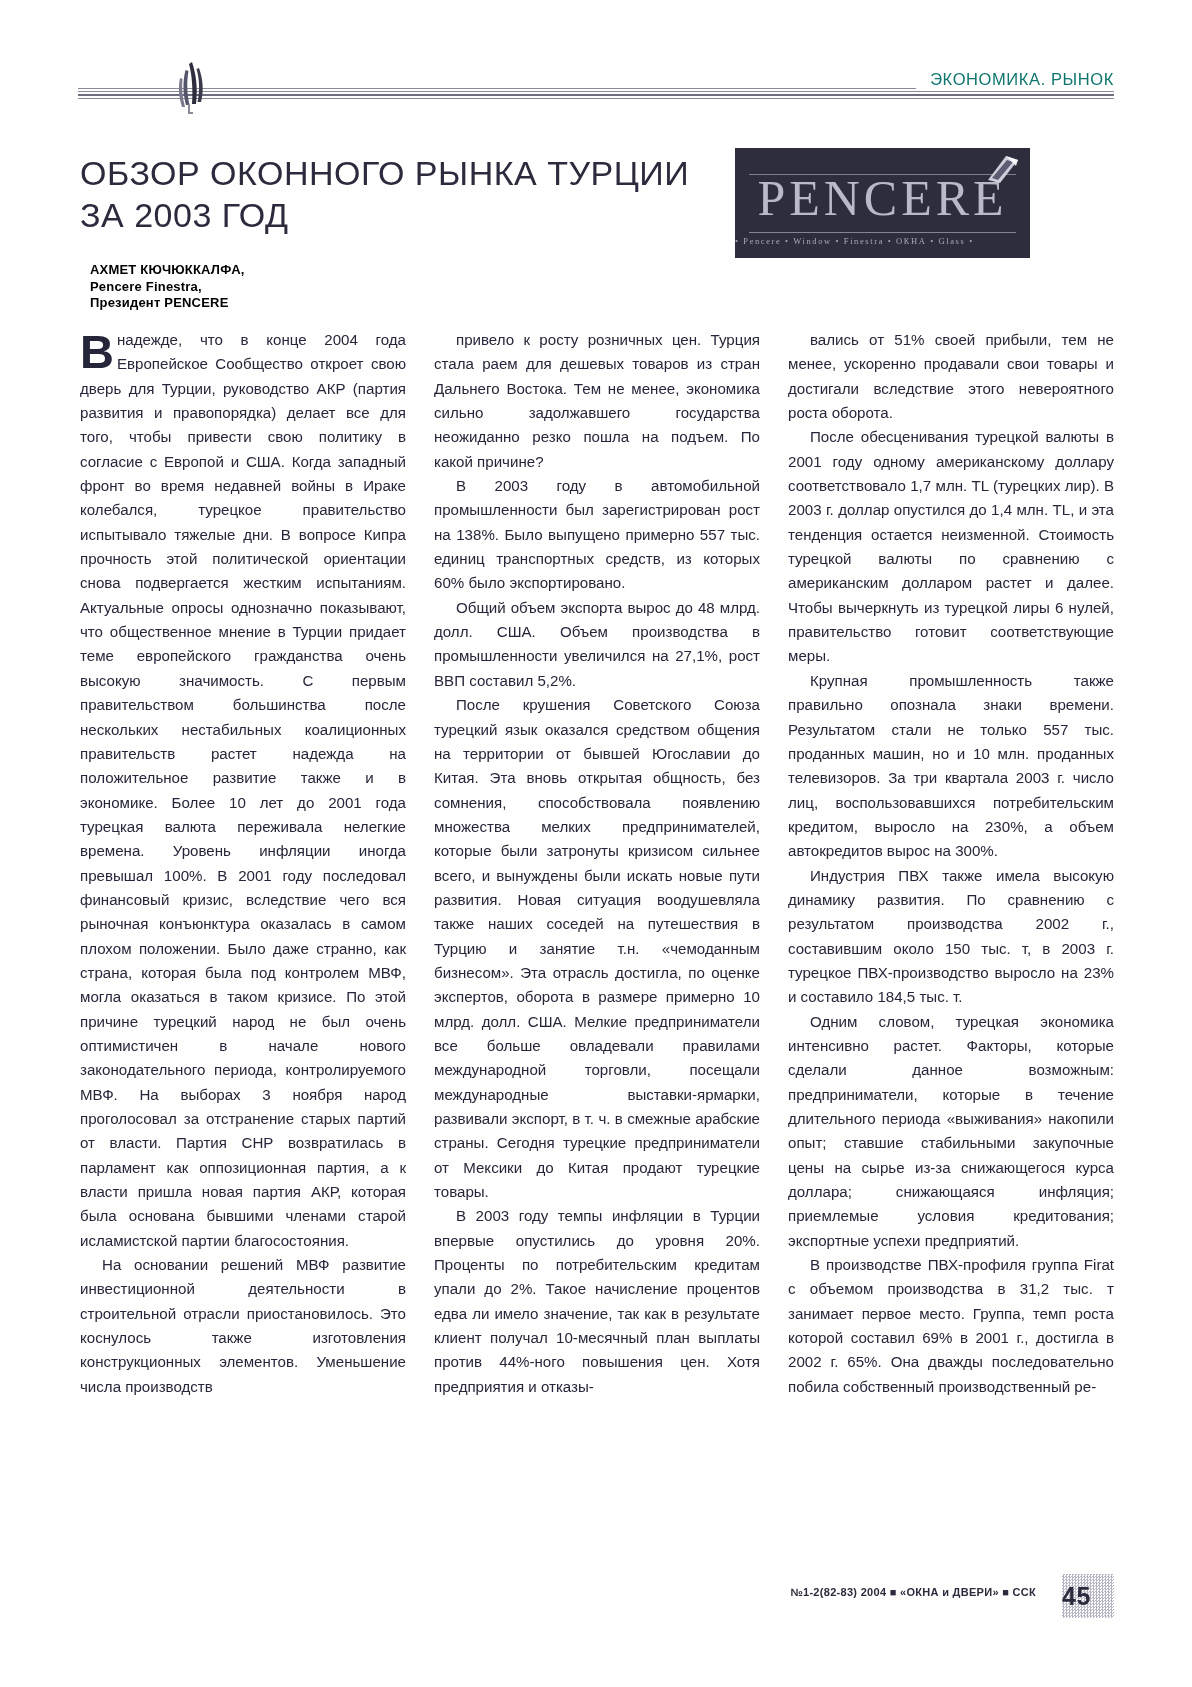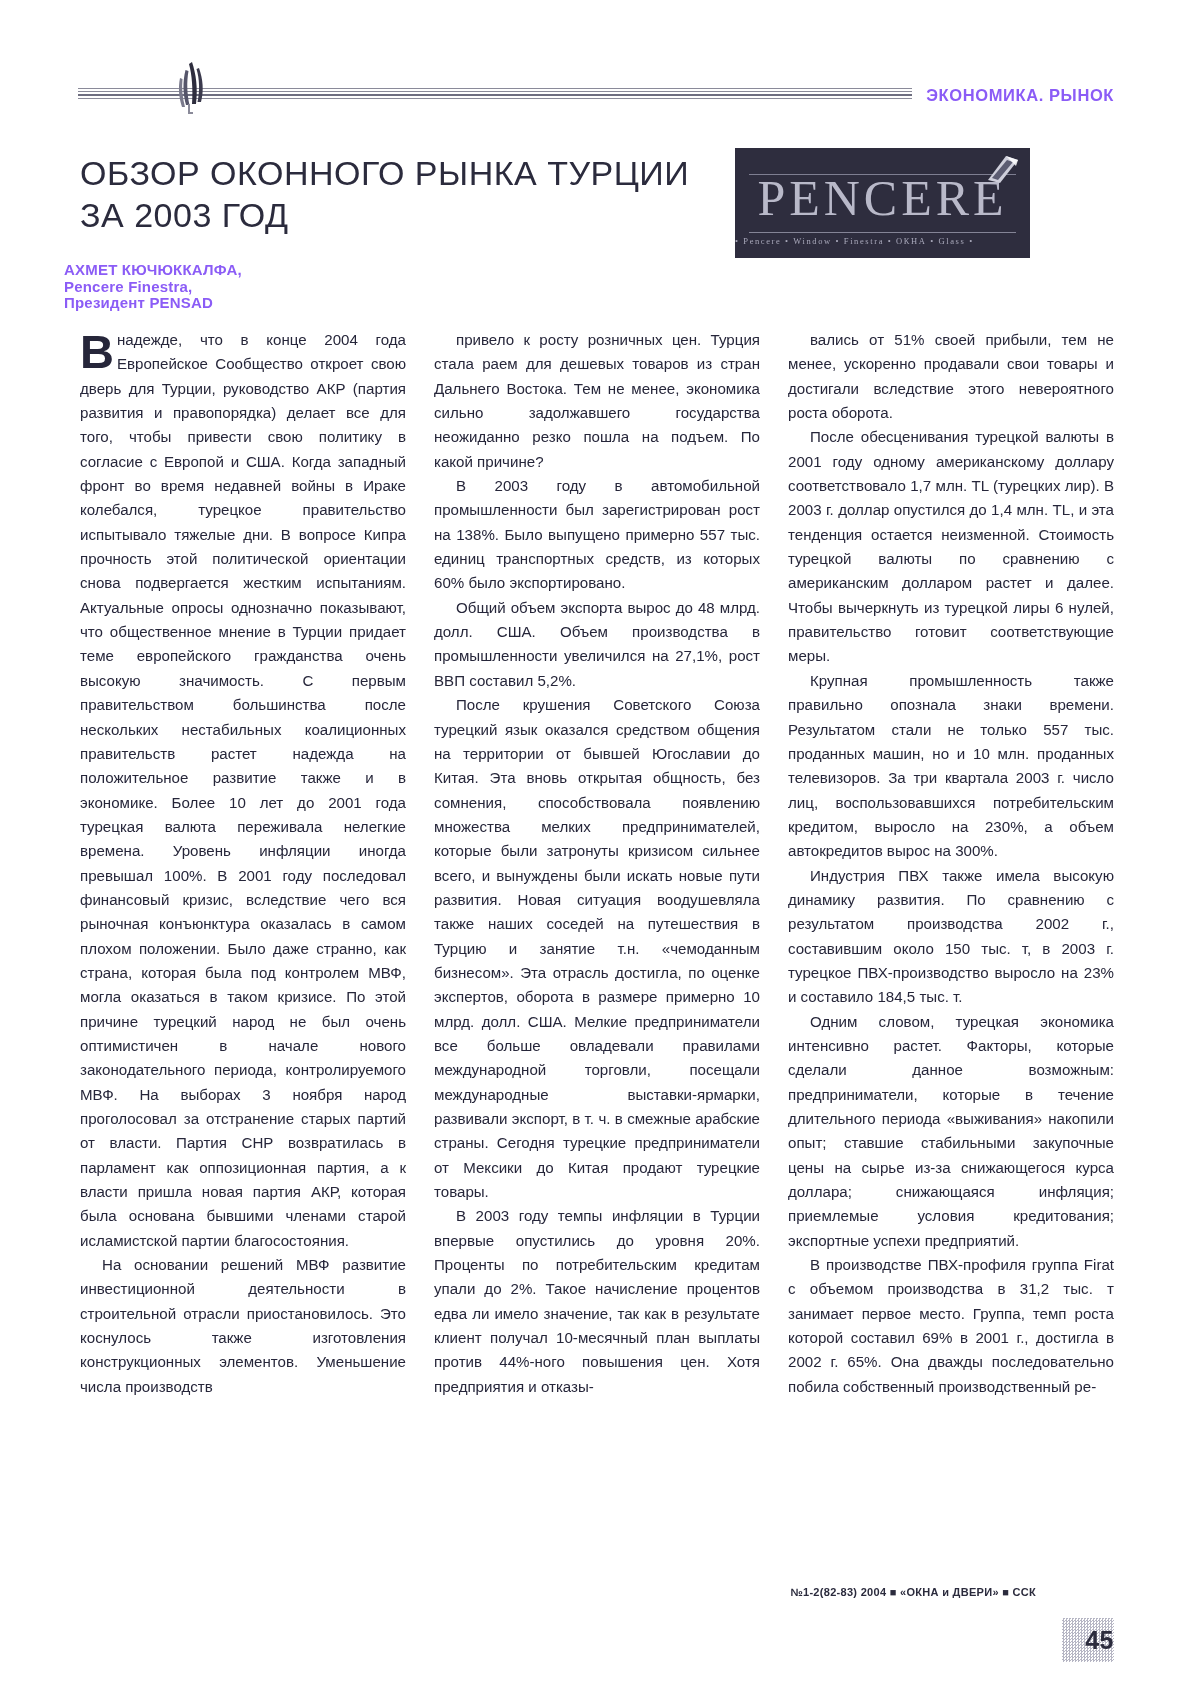--- a/index.html
+++ b/index.html
@@ -52,25 +52,25 @@
     position: absolute;
     left: 88px;
     top: 0px;
     width: 52px;
     height: 56px;
   }
 
   .section-label {
     position: absolute;
     right: 0;
-    top: 26px;
+    top: 10px;
     font-size: 16.5px;
-    font-weight: bold;
+    font-weight: normal;
     letter-spacing: 0.6px;
-    color: #8b5cf6;
+    color: #0f766e;
     background: #ffffff;
     padding-left: 14px;
     white-space: nowrap;
     font-stretch: condensed;
   }
 
   
   .headline {
     position: absolute;
     left: 80px;
@@ -81,27 +81,27 @@
     font-weight: normal;
     letter-spacing: 0.5px;
     color: #2b2b3d;
     text-transform: uppercase;
   }
   .headline .ln { display: block; }
 
   
   .byline {
     position: absolute;
-    left: 64px;
+    left: 90px;
     top: 262px;
     width: 330px;
-    font-size: 15px;
+    font-size: 13px;
     line-height: 16.5px;
     font-weight: bold;
-    color: #8b5cf6;
+    color: #000000;
   }
   .byline .b-name { letter-spacing: 0.2px; }
   .byline .b-org  { letter-spacing: 0.2px; }
   .byline .b-role { letter-spacing: 0.2px; }
 
   
   .cover {
     position: absolute;
     left: 735px;
     top: 148px;
@@ -218,22 +218,21 @@
     position: absolute;
     right: 0;
     top: -4px;
     width: 52px;
     height: 44px;
     background:
       repeating-conic-gradient(#b6b6c4 0% 25%, #ffffff 0% 50%)
       0 0 / 3px 3px;
     display: flex;
     align-items: center;
-    justify-content: flex-end;
-    margin-top: 44px;
+    justify-content: flex-start;
   }
   .page-num {
     font-size: 25px;
     font-weight: bold;
     color: #2b2b3d;
     letter-spacing: 0.5px;
   }
 </style>
 </head>
 <body>
@@ -260,21 +259,21 @@
   </div>
 
   <div class="headline">
     <span class="ln">ОБЗОР ОКОННОГО РЫНКА ТУРЦИИ</span>
     <span class="ln">ЗА 2003 ГОД</span>
   </div>
 
   <div class="byline">
     <div class="b-name">АХМЕТ КЮЧЮККАЛФА,</div>
     <div class="b-org">Pencere Finestra,</div>
-    <div class="b-role">Президент PENSAD</div>
+    <div class="b-role">Президент PENCERE</div>
   </div>
 
   <div class="cover">
     <div class="cover-inner-rule-top"></div>
     <div class="cover-wordmark">PENCERE</div>
     <div class="cover-rule-bottom"></div>
     <div class="cover-tagline">• Pencere • Window • Finestra • ОКНА • Glass •</div>
     <div class="cover-corner">
       <svg width="34" height="30" viewBox="0 0 34 30">
         <path d="M2 26 L20 2 L32 6 L14 29 Z" fill="#cfcfdb"></path>

